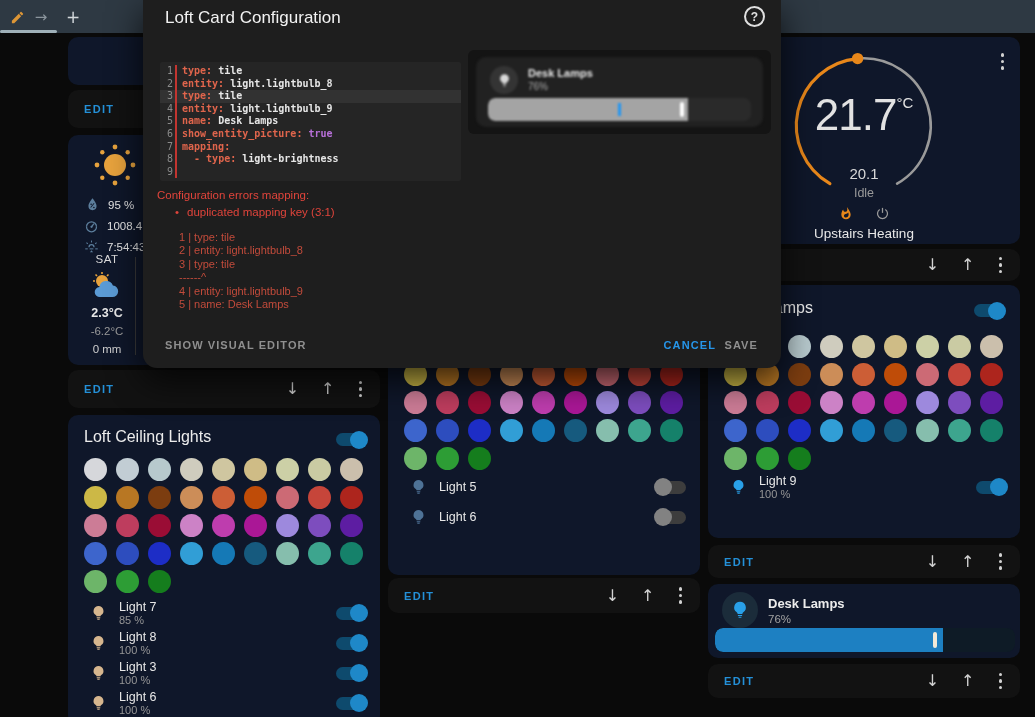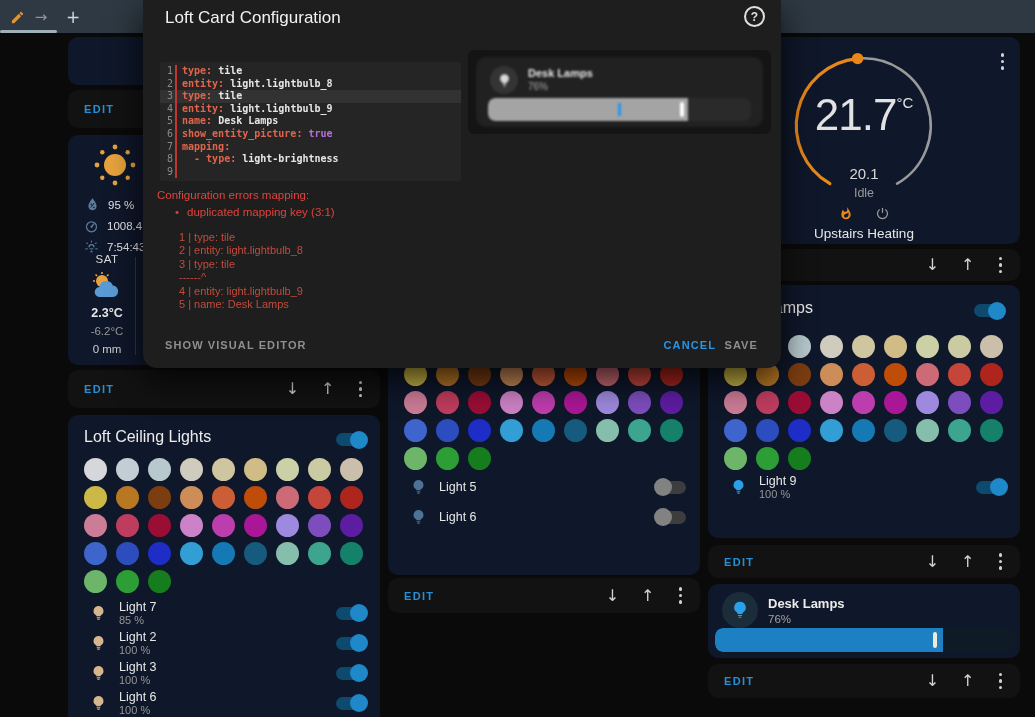--- a/index.html
+++ b/index.html
@@ -260,21 +260,21 @@
             <span class="light-name">Light 7</span>
             <span class="light-level">85 %</span>
           </div>
           <div class="switch on"></div>
         </div>
         <div class="light-row">
           <span class="bulb"><svg viewBox="0 0 24 24">
               <path fill="#d6b68e" d="M12 2a7 7 0 0 0-3.9 12.8c.6.4 1 1.1 1.1 1.9h5.6c.1-.8.5-1.5 1.1-1.9A7 7 0 0 0 12 2zM9.5 18h5v1.3h-5zm.8 2.2h3.4v1.2h-3.4z"></path>
             </svg></span>
           <div class="light-meta">
-            <span class="light-name">Light 2</span>
+            <span class="light-name">Light 8</span>
             <span class="light-level">100 %</span>
           </div>
           <div class="switch on"></div>
         </div>
         <div class="light-row">
           <span class="bulb"><svg viewBox="0 0 24 24">
               <path fill="#d6b68e" d="M12 2a7 7 0 0 0-3.9 12.8c.6.4 1 1.1 1.1 1.9h5.6c.1-.8.5-1.5 1.1-1.9A7 7 0 0 0 12 2zM9.5 18h5v1.3h-5zm.8 2.2h3.4v1.2h-3.4z"></path>
             </svg></span>
           <div class="light-meta">
             <span class="light-name">Light 3</span>

